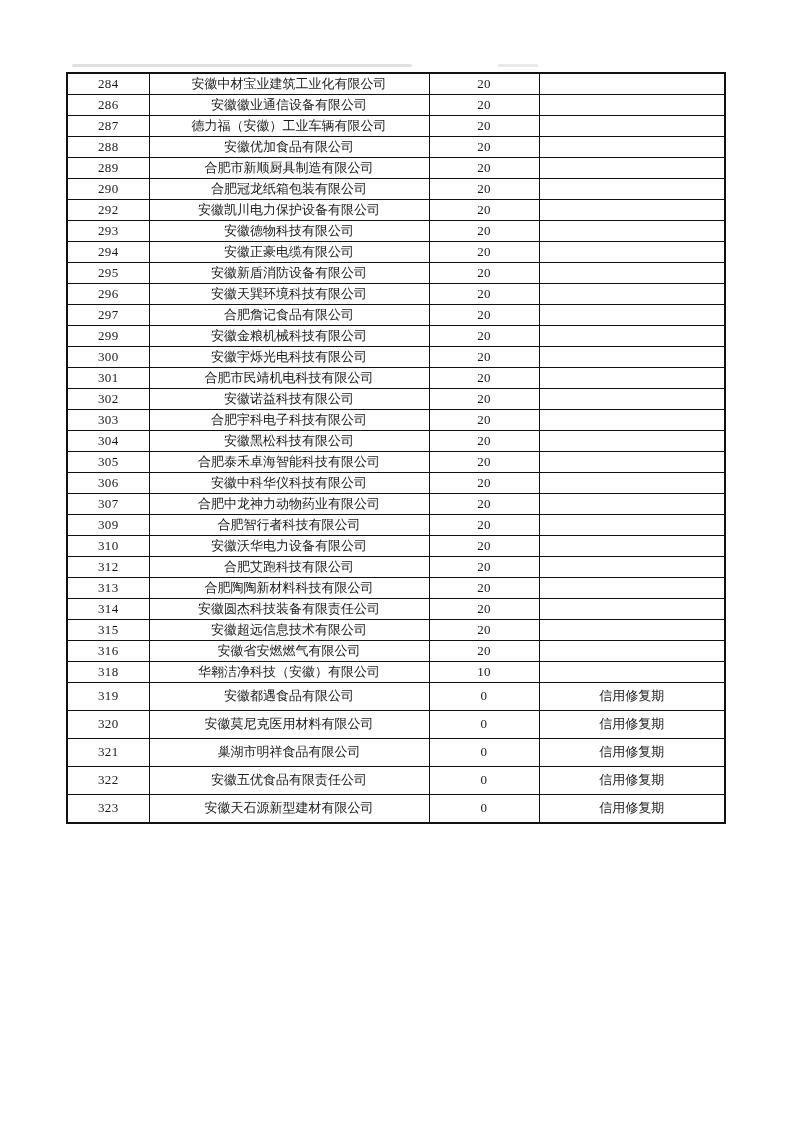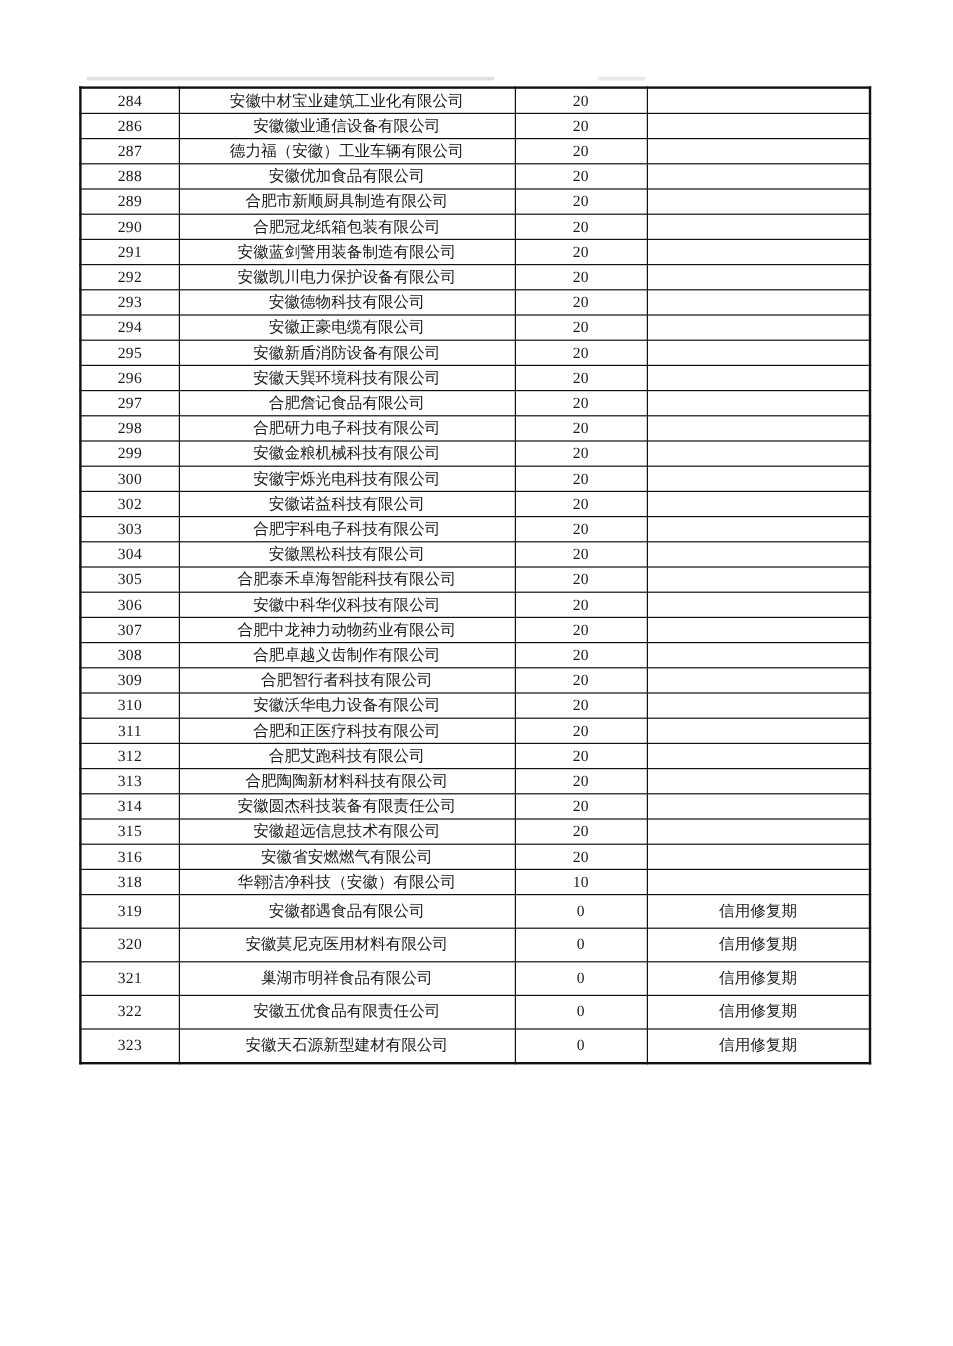--- a/index.html
+++ b/index.html
@@ -115,26 +115,20 @@
       <td class="cell-score">20</td>
       <td class="cell-note"></td>
     </tr>
         <tr>
       <td class="cell-no">290</td>
       <td class="cell-name">合肥冠龙纸箱包装有限公司</td>
       <td class="cell-score">20</td>
       <td class="cell-note"></td>
     </tr>
         <tr>
-      <td class="cell-no">291</td>
-      <td class="cell-name">安徽蓝剑警用装备制造有限公司</td>
-      <td class="cell-score">20</td>
-      <td class="cell-note"></td>
-    </tr>
-        <tr>
       <td class="cell-no">292</td>
       <td class="cell-name">安徽凯川电力保护设备有限公司</td>
       <td class="cell-score">20</td>
       <td class="cell-note"></td>
     </tr>
         <tr>
       <td class="cell-no">293</td>
       <td class="cell-name">安徽德物科技有限公司</td>
       <td class="cell-score">20</td>
       <td class="cell-note"></td>
@@ -157,38 +151,38 @@
       <td class="cell-score">20</td>
       <td class="cell-note"></td>
     </tr>
         <tr>
       <td class="cell-no">297</td>
       <td class="cell-name">合肥詹记食品有限公司</td>
       <td class="cell-score">20</td>
       <td class="cell-note"></td>
     </tr>
         <tr>
-      <td class="cell-no">298</td>
-      <td class="cell-name">合肥研力电子科技有限公司</td>
-      <td class="cell-score">20</td>
-      <td class="cell-note"></td>
-    </tr>
-        <tr>
       <td class="cell-no">299</td>
       <td class="cell-name">安徽金粮机械科技有限公司</td>
       <td class="cell-score">20</td>
       <td class="cell-note"></td>
     </tr>
         <tr>
       <td class="cell-no">300</td>
       <td class="cell-name">安徽宇烁光电科技有限公司</td>
       <td class="cell-score">20</td>
       <td class="cell-note"></td>
     </tr>
         <tr>
+      <td class="cell-no">301</td>
+      <td class="cell-name">合肥市民靖机电科技有限公司</td>
+      <td class="cell-score">20</td>
+      <td class="cell-note"></td>
+    </tr>
+        <tr>
       <td class="cell-no">302</td>
       <td class="cell-name">安徽诺益科技有限公司</td>
       <td class="cell-score">20</td>
       <td class="cell-note"></td>
     </tr>
         <tr>
       <td class="cell-no">303</td>
       <td class="cell-name">合肥宇科电子科技有限公司</td>
       <td class="cell-score">20</td>
       <td class="cell-note"></td>
@@ -211,40 +205,28 @@
       <td class="cell-score">20</td>
       <td class="cell-note"></td>
     </tr>
         <tr>
       <td class="cell-no">307</td>
       <td class="cell-name">合肥中龙神力动物药业有限公司</td>
       <td class="cell-score">20</td>
       <td class="cell-note"></td>
     </tr>
         <tr>
-      <td class="cell-no">308</td>
-      <td class="cell-name">合肥卓越义齿制作有限公司</td>
-      <td class="cell-score">20</td>
-      <td class="cell-note"></td>
-    </tr>
-        <tr>
       <td class="cell-no">309</td>
       <td class="cell-name">合肥智行者科技有限公司</td>
       <td class="cell-score">20</td>
       <td class="cell-note"></td>
     </tr>
         <tr>
       <td class="cell-no">310</td>
       <td class="cell-name">安徽沃华电力设备有限公司</td>
-      <td class="cell-score">20</td>
-      <td class="cell-note"></td>
-    </tr>
-        <tr>
-      <td class="cell-no">311</td>
-      <td class="cell-name">合肥和正医疗科技有限公司</td>
       <td class="cell-score">20</td>
       <td class="cell-note"></td>
     </tr>
         <tr>
       <td class="cell-no">312</td>
       <td class="cell-name">合肥艾跑科技有限公司</td>
       <td class="cell-score">20</td>
       <td class="cell-note"></td>
     </tr>
         <tr>

